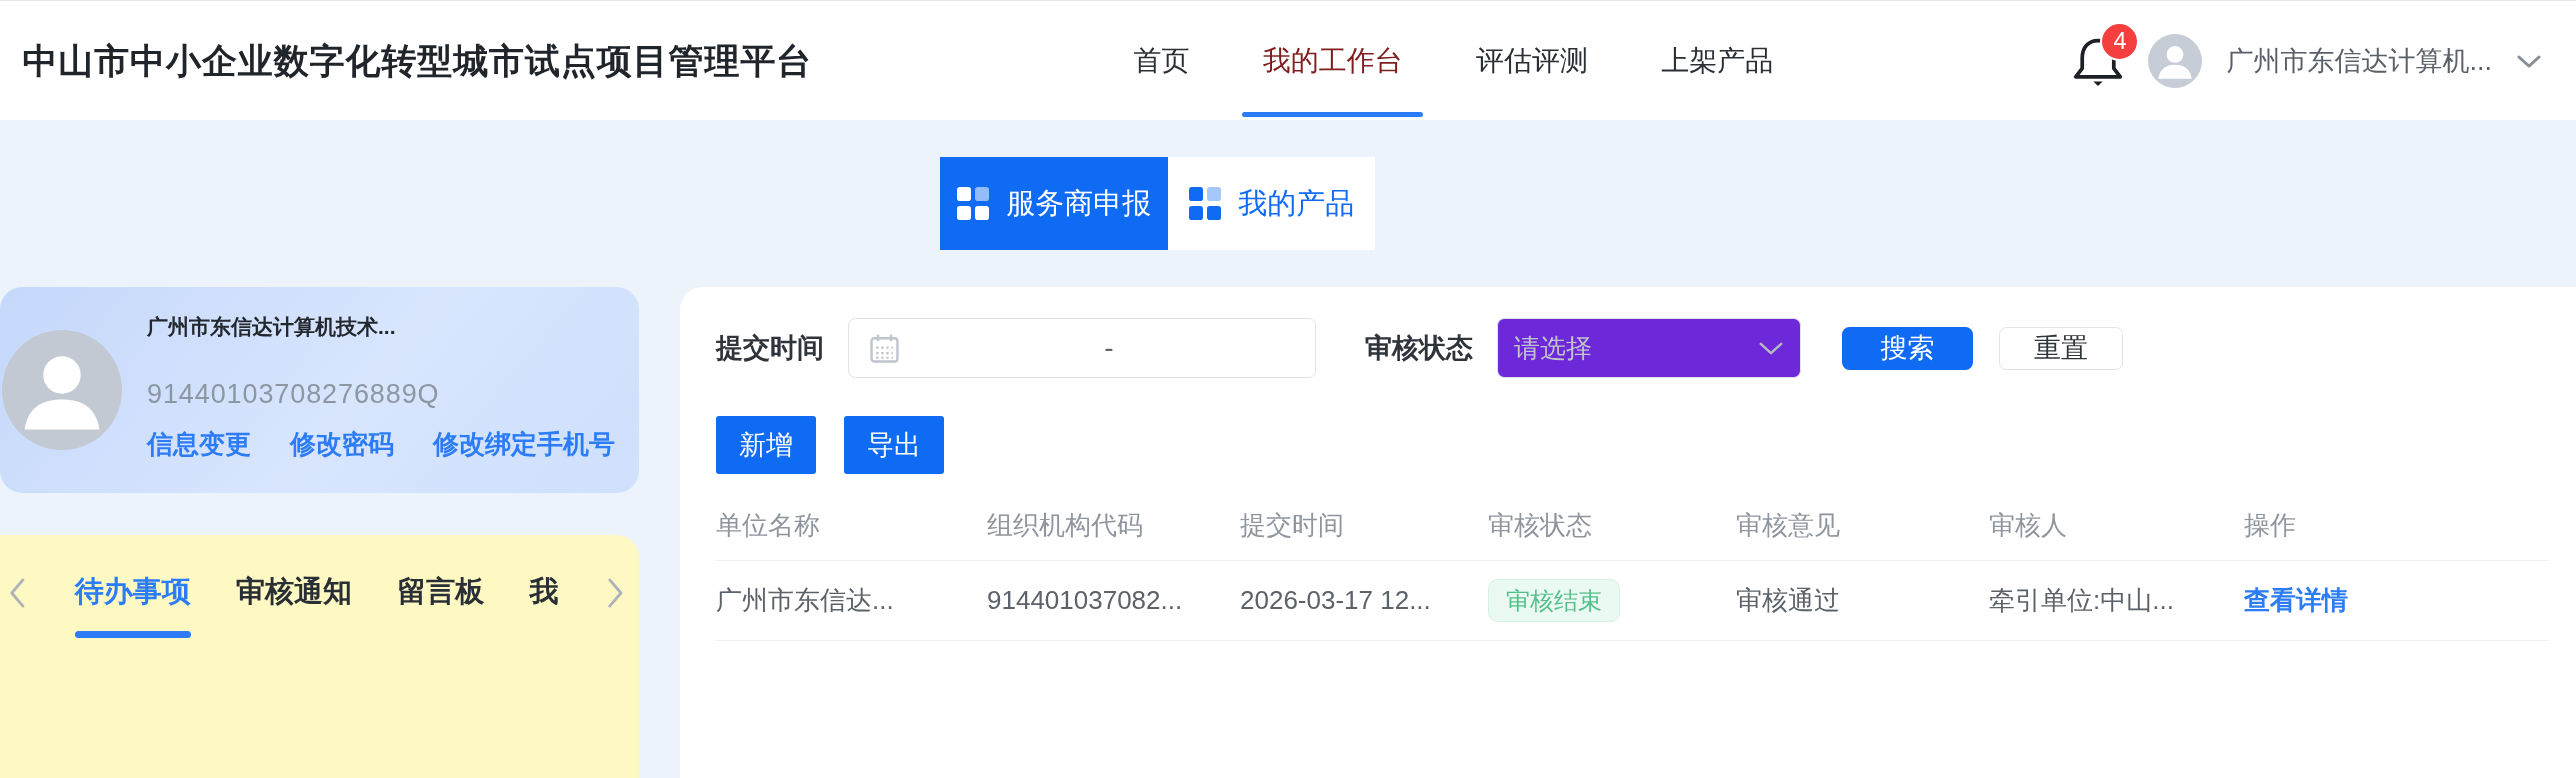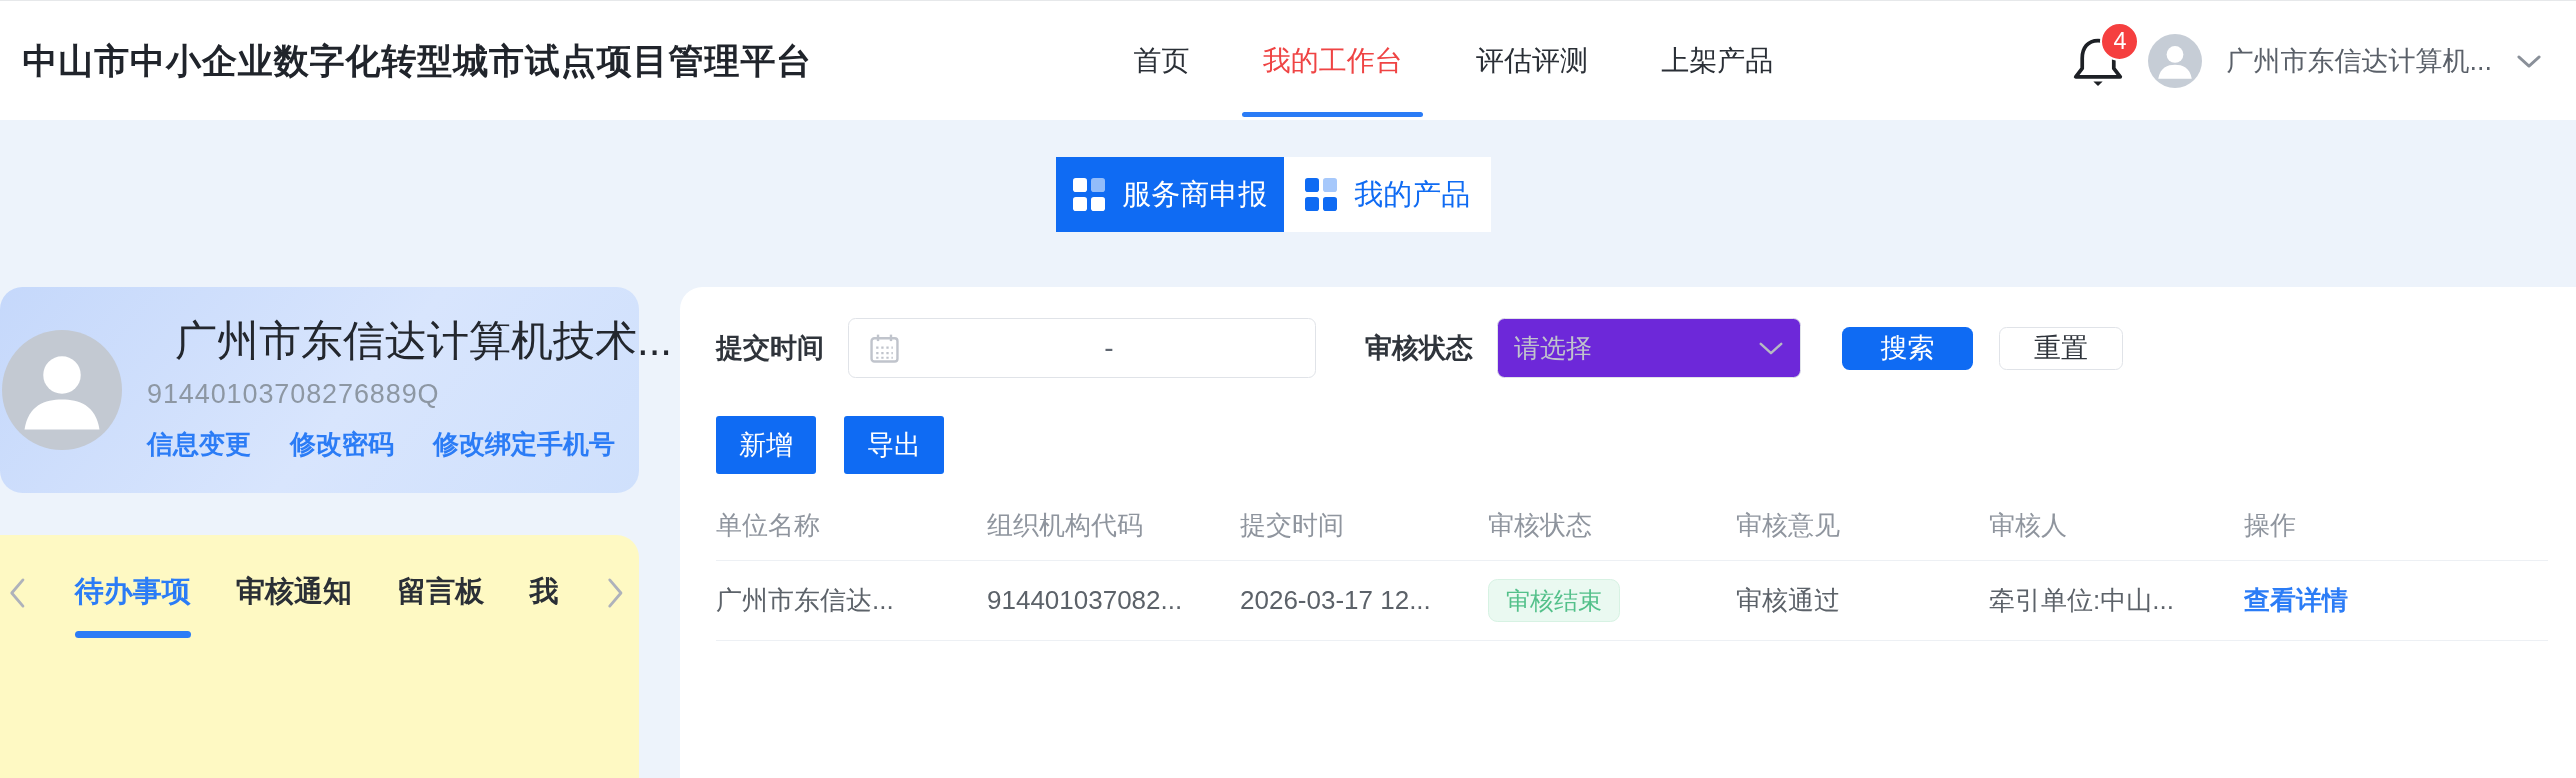--- a/index.html
+++ b/index.html
@@ -16,54 +16,54 @@
   }
   .page-title{
     position:absolute;left:22.4px;top:0;height:120px;display:flex;align-items:center;
     font-size:35px;font-weight:bold;color:#20242b;letter-spacing:0.9px;white-space:nowrap;
   }
   .nav{position:absolute;left:1113px;top:0;height:120px;display:flex;align-items:stretch;}
   .nav-item{
     position:relative;display:flex;align-items:center;padding:0 20.6px;margin-right:32px;
     font-size:28px;color:#2a2f36;cursor:pointer;white-space:nowrap;
   }
-  .nav-item.active{color:#ef4444;font-family:Liberation Serif, serif;}
+  .nav-item.active{color:#7f1d1d;font-family:Liberation Serif, serif;}
   .nav-item.active::after{
     content:"";position:absolute;left:0;right:0;bottom:3.7px;height:5.6px;background:#2b7cf6;border-radius:2.8px;
   }
   .header-right{position:absolute;right:34px;top:0;height:120px;display:flex;align-items:center;gap:24px;}
   .bell-wrap{position:relative;width:52px;height:56px;cursor:pointer;}
   .badge{
     position:absolute;top:-11.2px;right:-15px;min-width:39px;height:39px;border-radius:19.6px;
     background:#f53f3f;color:#fff;font-size:23.4px;display:flex;align-items:center;justify-content:center;
     border:2.8px solid #fff;box-sizing:border-box;
   }
   .avatar-sm{width:54px;height:54px;border-radius:50%;background:#c6cdd6;overflow:hidden;flex:none;}
   .user-name{font-size:27px;color:#5a6069;white-space:nowrap;}
   
-  .view-tabs{position:absolute;left:1056px;top:157px;display:flex;height:75px;}
+  .view-tabs{position:absolute;left:940px;top:157px;display:flex;height:93px;}
   .view-tab{display:flex;align-items:center;justify-content:center;gap:17px;font-size:29px;cursor:pointer;}
   .view-tab.active{width:228px;background:#0f6bf3;color:#fff;}
   .view-tab.inactive{width:207px;background:#fff;color:#0f6bf3;}
   .grid-icon{display:grid;grid-template-columns:14px 14px;grid-template-rows:14px 14px;gap:4.7px;}
   .grid-icon i{border-radius:2.8px;}
   .view-tab.active .grid-icon i{background:#fff;}
   .view-tab.active .grid-icon i.lite{background:rgba(255,255,255,.55);}
   .view-tab.inactive .grid-icon i{background:#0f6bf3;}
   .view-tab.inactive .grid-icon i.lite{background:#a6c8fb;}
   
   .profile-card{
     position:absolute;left:0;top:287px;width:639px;height:206px;border-radius:22.4px;
     background:linear-gradient(130deg,#c5d8fb 0%,#d8e5fd 55%,#cfe0fc 100%);
   }
   .avatar-lg{
     position:absolute;left:1.9px;top:43px;width:120px;height:120px;border-radius:50%;
     background:#c3c9d2;overflow:hidden;
   }
-  .pc-name{position:absolute;left:147px;top:26px;font-size:42px;font-weight:normal;color:#23272e;white-space:nowrap;margin-left:28px;}
+  .pc-name{position:absolute;left:147px;top:26px;font-size:21px;font-weight:bold;color:#23272e;white-space:nowrap;}
   .pc-code{position:absolute;left:147px;top:92px;font-size:27px;color:#8d97a3;letter-spacing:0.9px;}
   .pc-links{position:absolute;left:147px;top:140px;display:flex;gap:39px;}
   .pc-link{font-size:26px;font-weight:bold;color:#2b7cf6;cursor:pointer;white-space:nowrap;}
   
   .side-panel{
     position:absolute;left:0;top:535px;width:639px;height:243px;background:#fef9c3;
     border-radius:0 22.4px 0 0;box-sizing:border-box;padding:37px 11.2px 0 5.6px;
   }
   .side-tabs{display:flex;align-items:center;justify-content:space-between;}
   .side-tab{position:relative;font-size:29px;color:#2a2f36;font-weight:bold;cursor:pointer;padding-bottom:1.9px;white-space:nowrap;}

